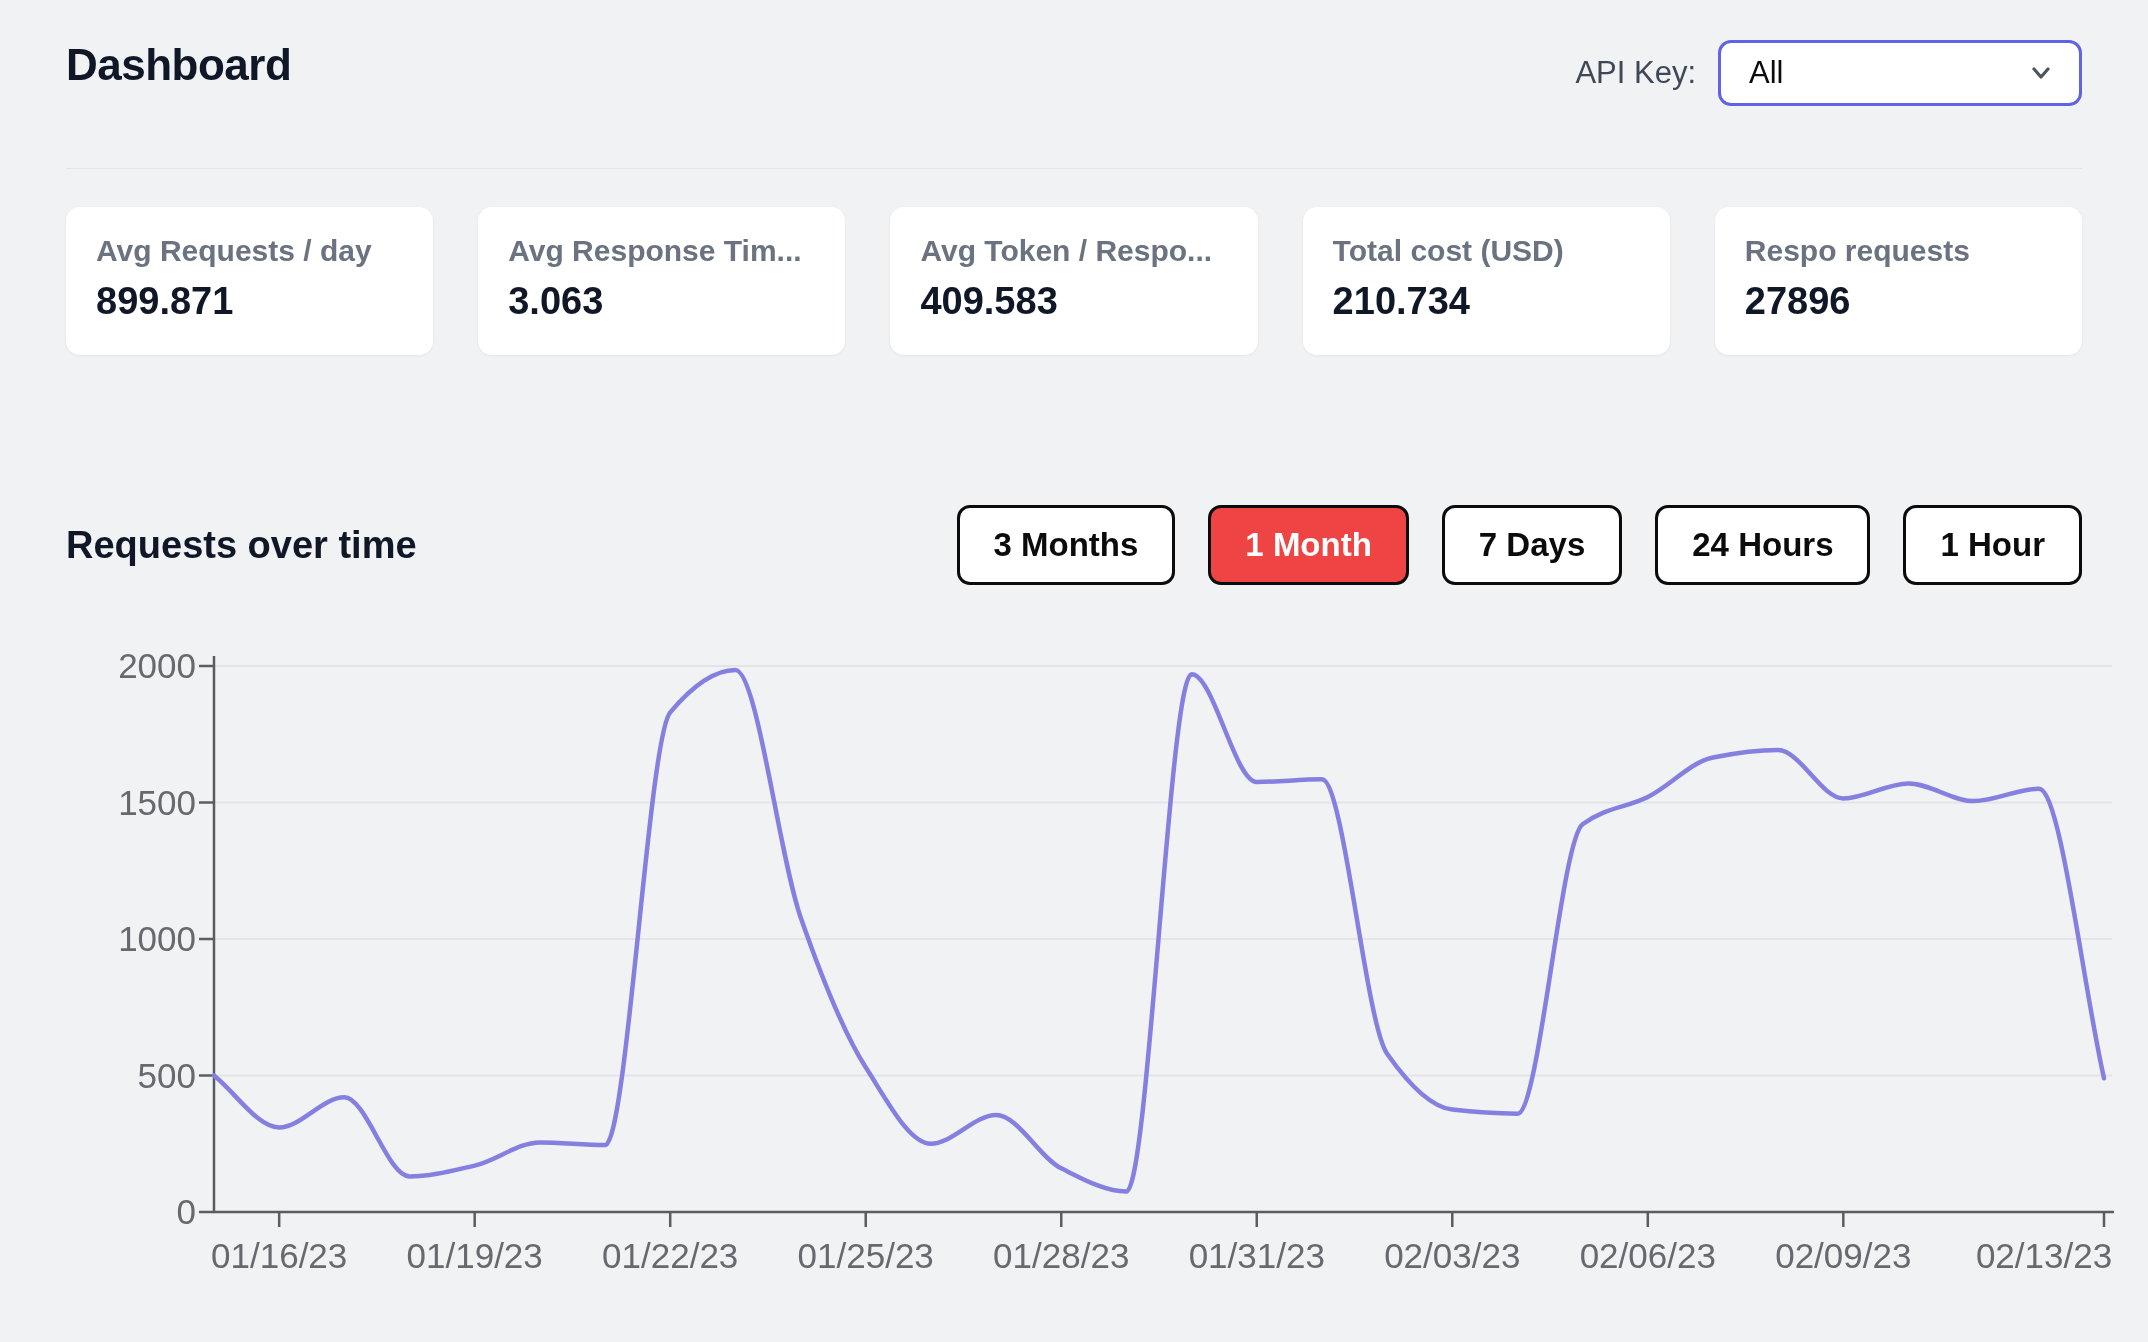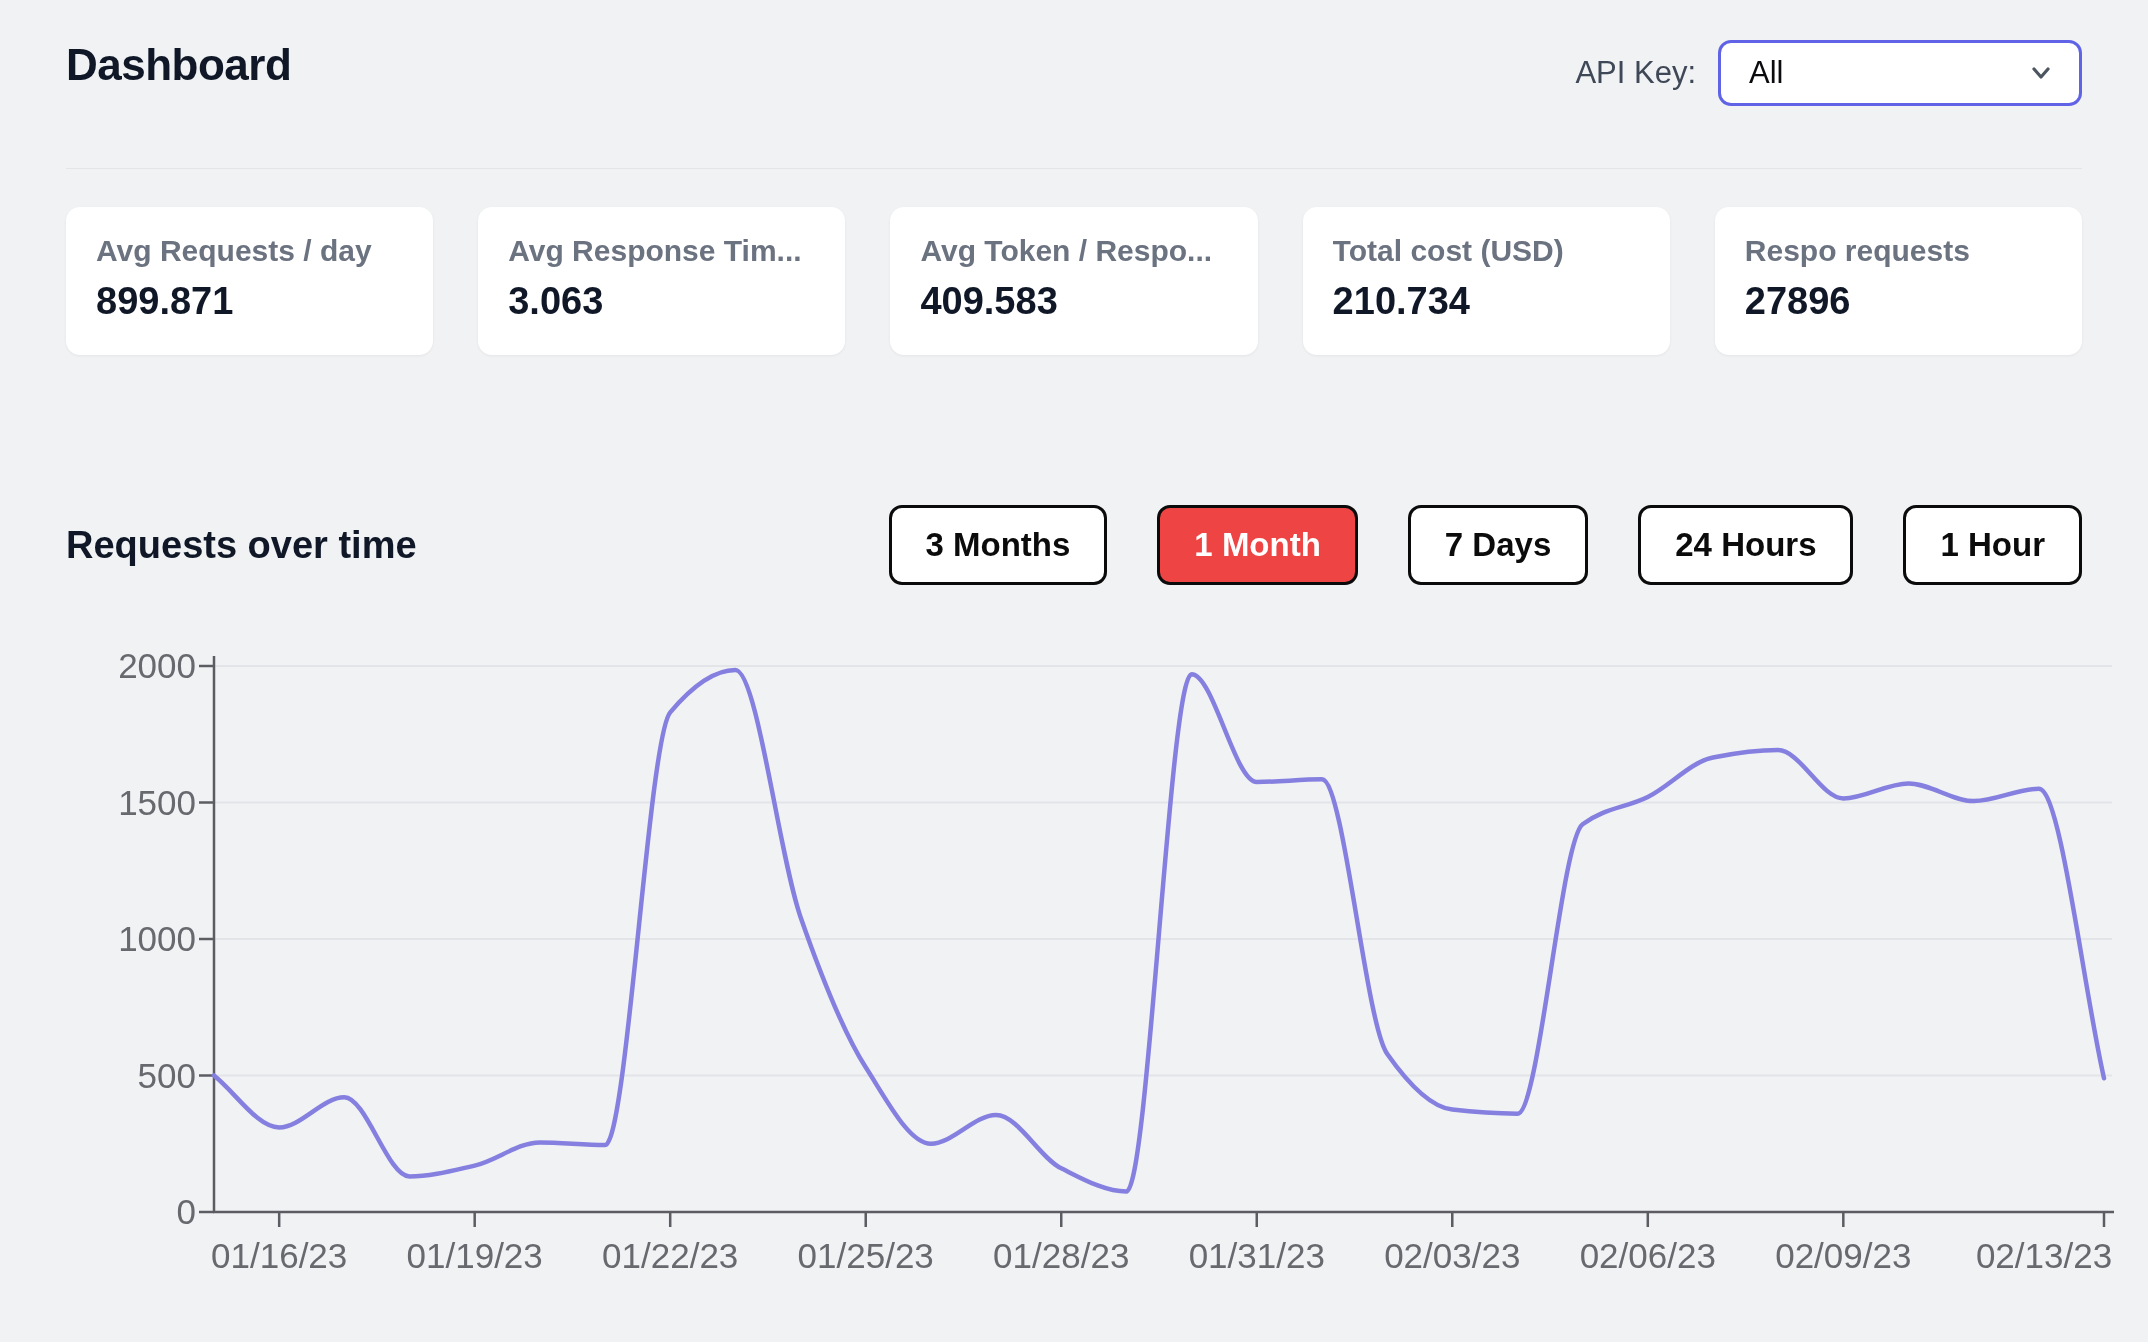--- a/index.html
+++ b/index.html
@@ -34,21 +34,21 @@
   }
   .card-label {
     font-size:30px; font-weight:600; color:#6b7280;
     white-space:nowrap; overflow:hidden;
   }
   .card-value { margin-top:12px; font-size:38px; font-weight:700; color:#101828; }
 
   
   .chart-header { margin-top:150px; display:flex; align-items:center; justify-content:space-between; }
   .section-title { font-size:38px; font-weight:700; color:#101828; }
-  .ranges { display:flex; gap:50px; }
+  .ranges { display:flex; gap:33px; }
   .range-btn {
     height:80px; padding:0 34px; background:#ffffff; color:#0b0b0b;
     border:3px solid #0b0b0b; border-radius:13px;
     font-family:"Liberation Sans", sans-serif;
     font-size:33px; font-weight:700; cursor:pointer;
     display:flex; align-items:center; justify-content:center;
   }
   .range-btn.active { background:#ef4444; color:#ffffff; }
 
   

